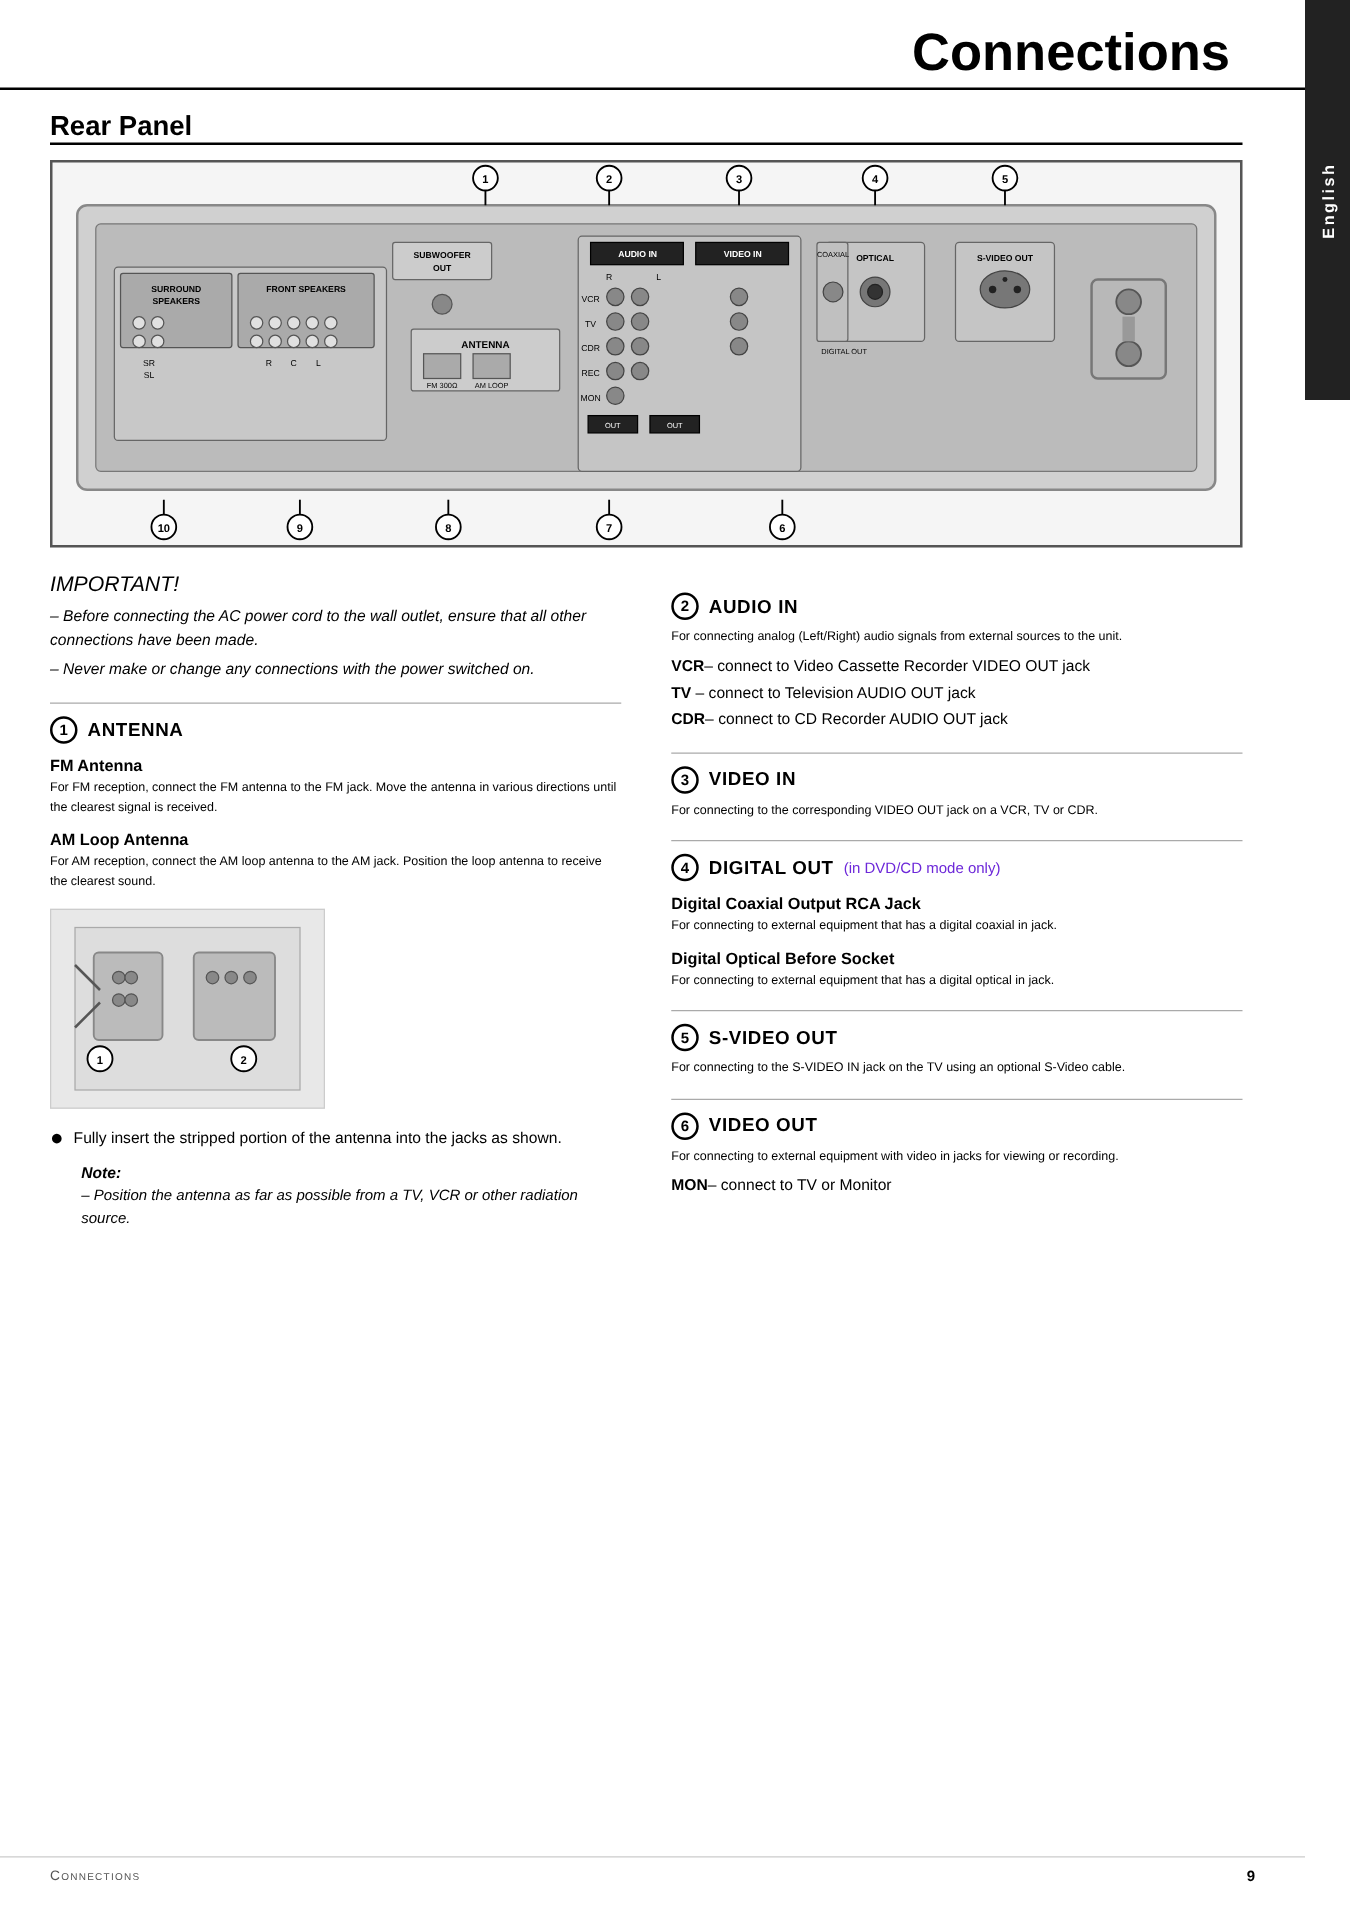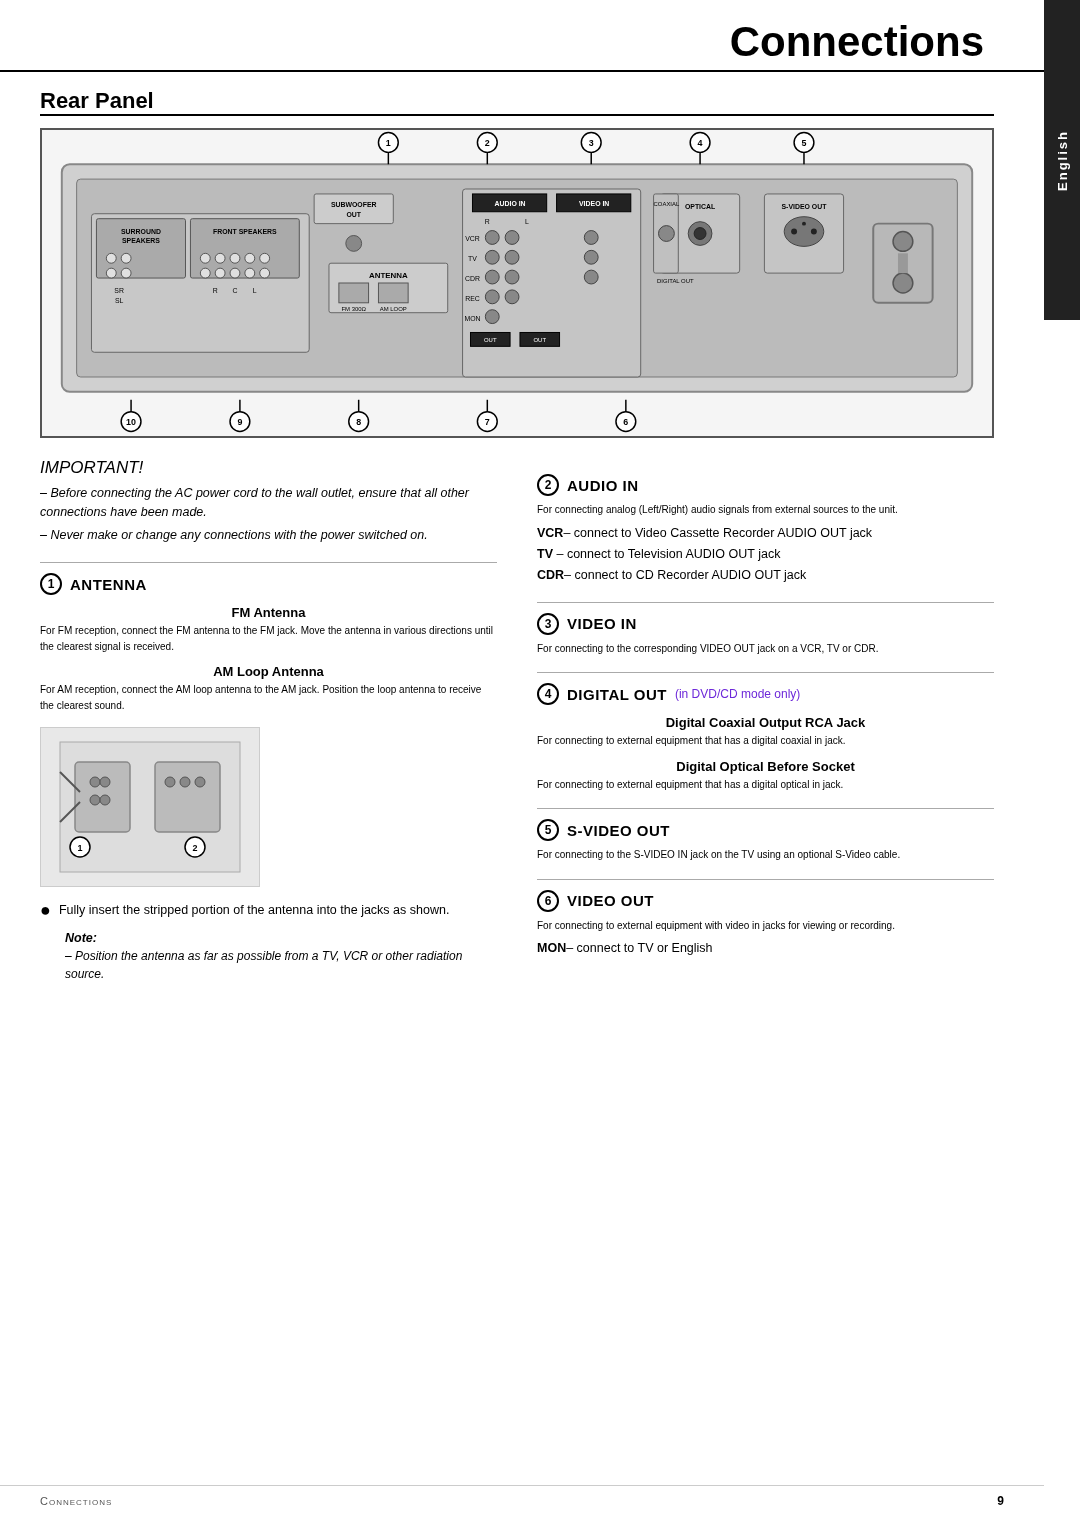--- a/index.html
+++ b/index.html
@@ -135,21 +135,20 @@
     .section-subtitle {
       font-size: 12px;
       color: #6d28d9;
       font-style: normal;
     }
 
     .subsection-title {
       font-size: 13px;
       font-weight: bold;
       margin: 10px 0 3px 0;
-      text-align: center;
     }
 
     .body-text {
       font-size: 10px;
       line-height: 1.55;
       margin-bottom: 6px;
     }
 
     .body-text-item {
       font-size: 12.5px;
@@ -464,21 +463,21 @@
     </div>
 
     <div class="right-col">
 
       <div class="section-header">
         <span class="circle-num">2</span>
         <span class="section-title">AUDIO IN</span>
       </div>
       <p class="body-text">For connecting analog (Left/Right) audio signals from external sources to the unit.</p>
       <div class="body-text-item">
-        <span class="term-bold">VCR</span><span>– connect to Video Cassette Recorder AUDIO OUT jack</span>
+        <span class="term-bold">VCR</span><span>– connect to Video Cassette Recorder VIDEO OUT jack</span>
       </div>
       <div class="body-text-item">
         <span class="term-bold">TV</span><span>  – connect to Television AUDIO OUT jack</span>
       </div>
       <div class="body-text-item">
         <span class="term-bold">CDR</span><span>– connect to CD Recorder AUDIO OUT jack</span>
       </div>
 
       <div class="section-header">
         <span class="circle-num">3</span>
@@ -503,21 +502,21 @@
         <span class="section-title">S-VIDEO OUT</span>
       </div>
       <p class="body-text">For connecting to the S-VIDEO IN jack on the TV using an optional S-Video cable.</p>
 
       <div class="section-header">
         <span class="circle-num">6</span>
         <span class="section-title">VIDEO OUT</span>
       </div>
       <p class="body-text">For connecting to external equipment with video in jacks for viewing or recording.</p>
       <div class="body-text-item">
-        <span class="term-bold">MON</span><span>– connect to TV or English</span>
+        <span class="term-bold">MON</span><span>– connect to TV or Monitor</span>
       </div>
 
     </div>
   </div>
 
 </div>
 
 <div class="page-footer">
   <span class="footer-left">Connections</span>
   <span class="footer-right">9</span>

